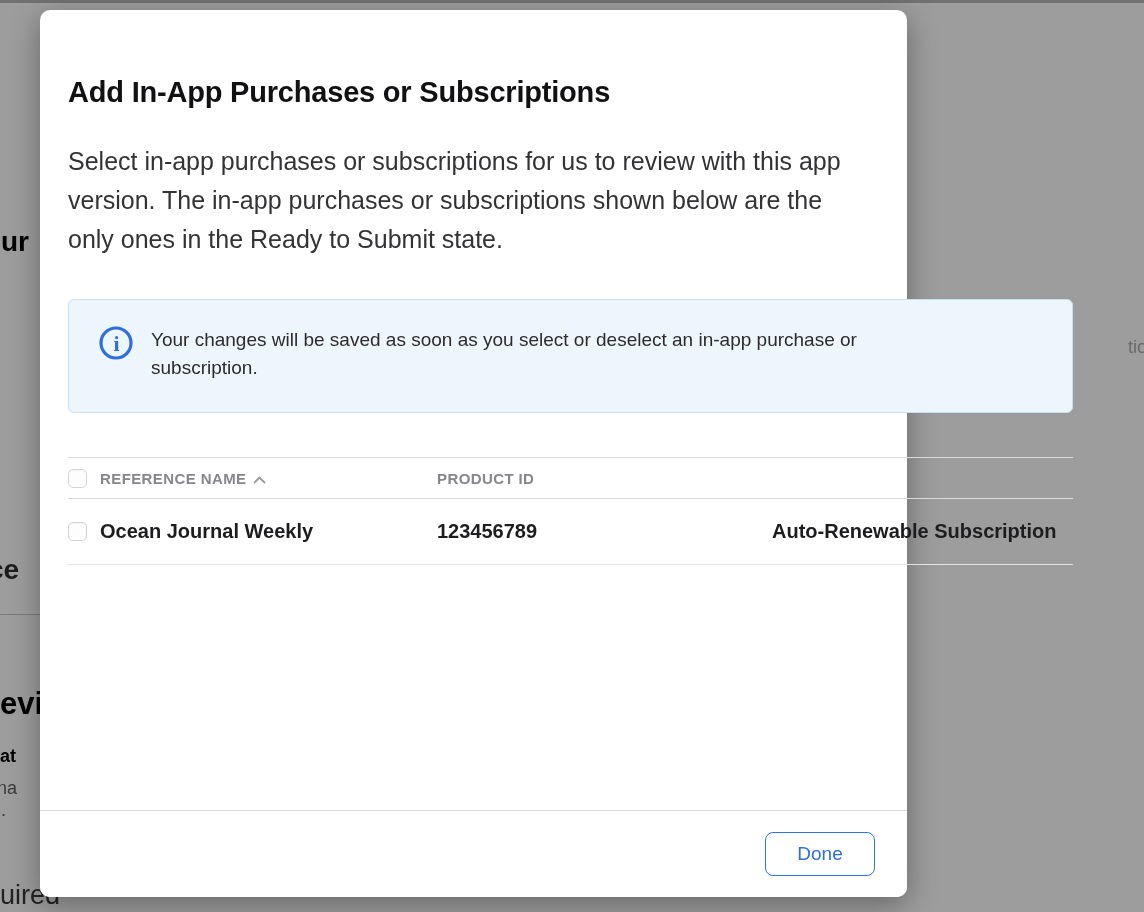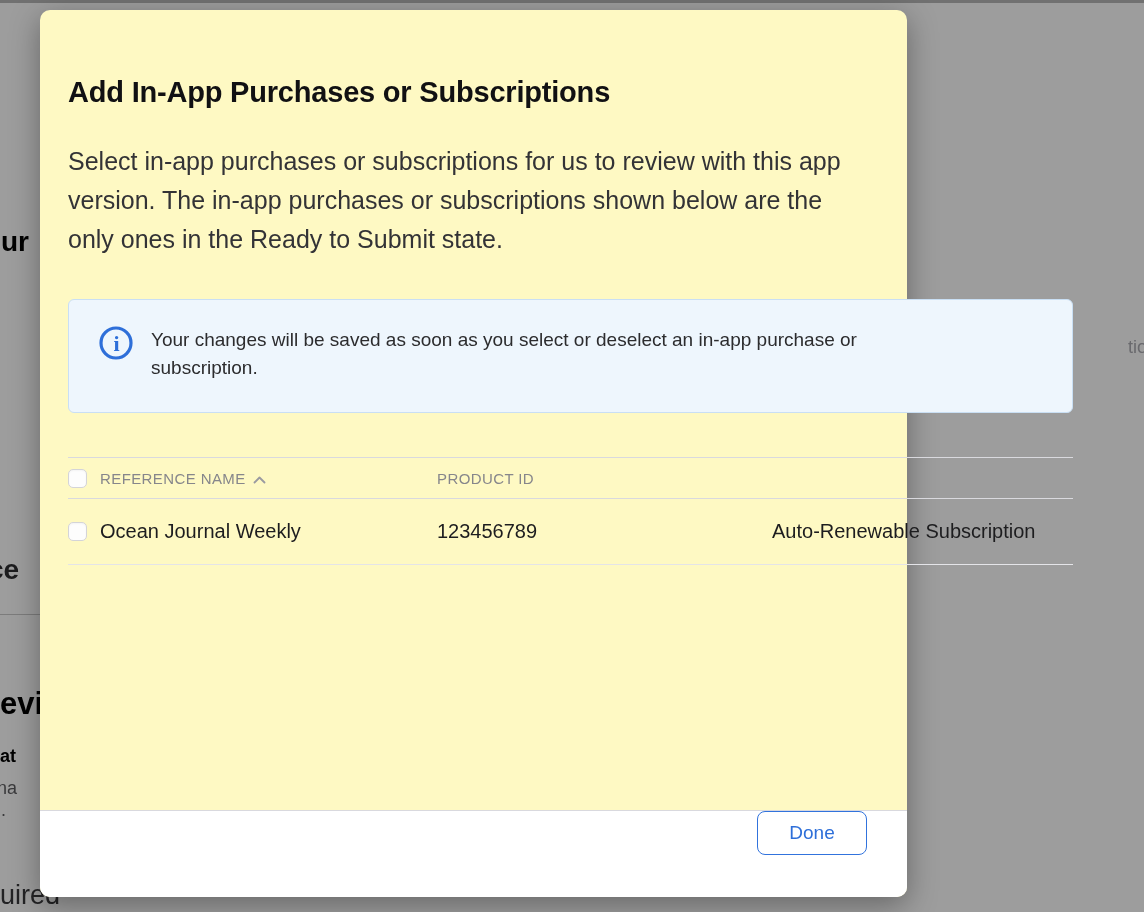--- a/index.html
+++ b/index.html
@@ -23,21 +23,21 @@
   .frag-5 { left: -3px; top: 778px; font-size: 18px; color: #3a3a3c; }
   .frag-6 { left: 1px;  top: 800px; font-size: 18px; color: #3a3a3c; }
   .frag-7 { left: 0px;  top: 880px; font-size: 27px; color: #232325; }
   .frag-8 { left: 1128px; top: 337px; font-size: 18px; color: #69696d; }
 
   
   .modal {
     position: absolute;
     left: 40px; top: 10px;
     width: 867px; height: 887px;
-    background: #fef9c3;
+    background: #ffffff;
     border-radius: 10px;
     box-shadow: 0 8px 30px rgba(0,0,0,0.35);
   }
   .modal-content { padding: 0 57px 0 28px; }
 
   .dialog-title {
     margin-top: 64px;
     font-size: 29px;
     font-weight: 700;
     line-height: 36px;
@@ -72,20 +72,21 @@
     color: #2c2c2e;
     max-width: 800px;
   }
 
   
   .iap-table { margin-top: 44px; width: 1005px; }
   .t-row {
     display: grid;
     grid-template-columns: 32px 337px 335px 1fr;
     align-items: center;
+    font-weight: bold;
   }
   .t-head {
     height: 42px;
     border-top: 1px solid #d9d9de;
     border-bottom: 1px solid #d9d9de;
   }
   .t-head .col-label {
     font-size: 15px;
     letter-spacing: 0.4px;
     color: #86868b;
@@ -108,23 +109,23 @@
     cursor: pointer;
   }
 
   
   .modal-footer {
     position: absolute;
     left: 0; right: 0; bottom: 0;
     height: 87px;
     border-top: 1px solid #d9d9de;
     display: flex;
-    align-items: flex-start;
+    align-items: center;
     justify-content: flex-end;
-    padding-right: 40px;
+    padding-right: 32px;
     background: #ffffff;
     border-radius: 0 0 10px 10px;
   }
   .done-button {
     min-width: 110px;
     height: 44px;
     background: #ffffff;
     border: 1.5px solid #3173dd;
     border-radius: 8px;
     color: #2e6fd9;

